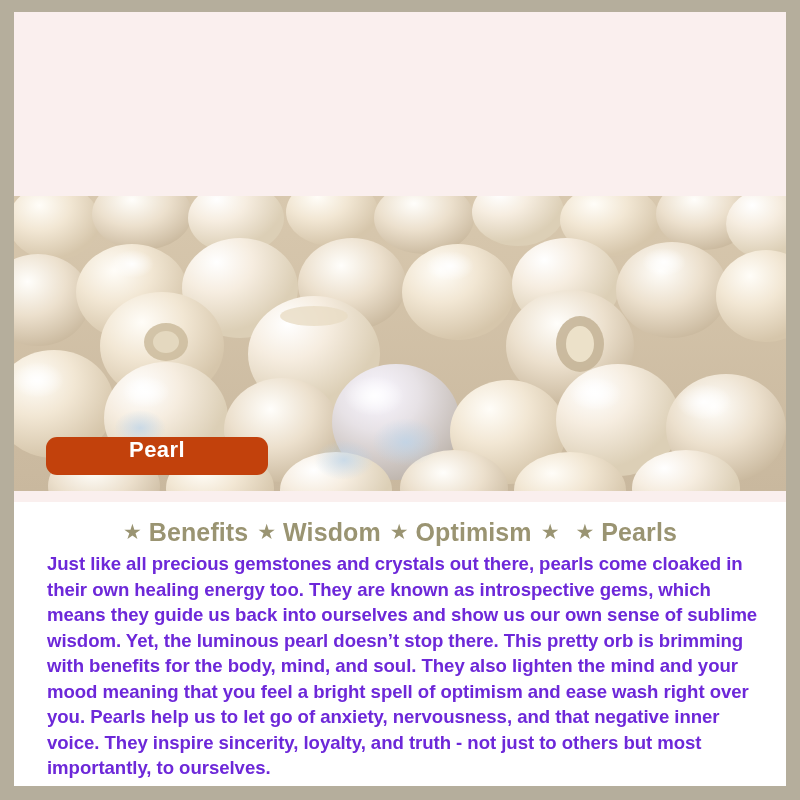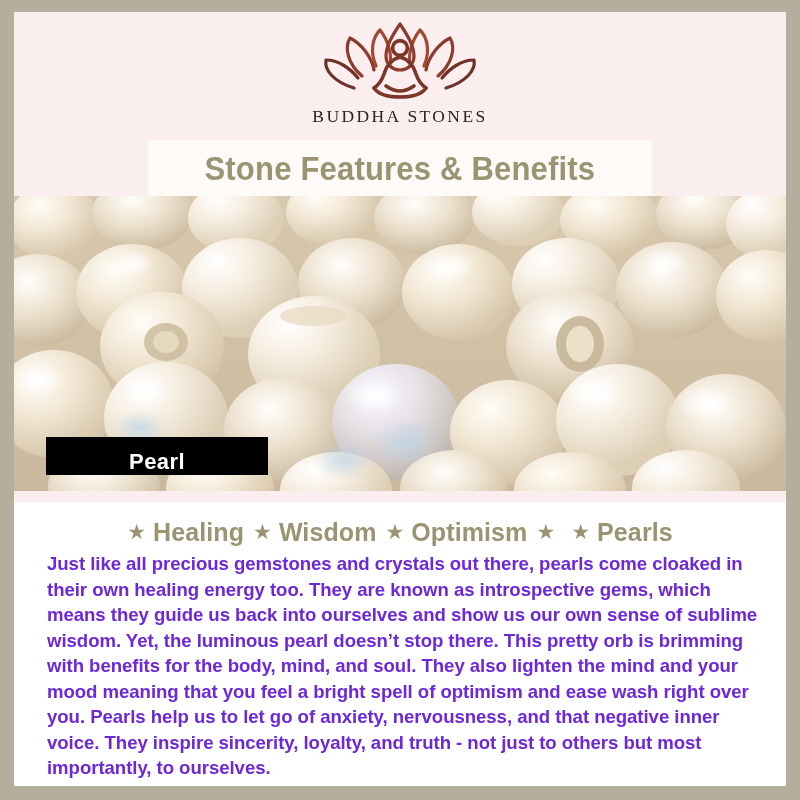--- a/index.html
+++ b/index.html
@@ -78,22 +78,22 @@
     overflow:hidden;
     background:#d9cbb6;
   }
   .photo svg{display:block;width:100%;height:100%;}
 
   
   .stone-tab{
     position:absolute;
     left:32px;bottom:16px;
     width:222px;height:38px;
-    background:#000000;
-    display:flex;align-items:flex-end;justify-content:center;
+    background:#c2410c;
+    display:flex;align-items:flex-start;justify-content:center;border-radius:11px;
   }
   .stone-tab span{
     font-family:"Liberation Sans Narrow","Liberation Sans",sans-serif;
     font-weight:700;
     font-size:22px;
     color:#ffffff;
     letter-spacing:.4px;
   }
 
   
@@ -146,53 +146,21 @@
     letter-spacing:-0.05px;
     padding:0 4px 0 9px;
   }
 </style>
 </head>
 <body>
 
 <div class="poster">
   <div class="page">
 
-    <div class="header">
-      <svg class="logo-mark" viewBox="0 0 172 86" aria-hidden="true">
-        <g fill="none" stroke="#8b3a2e" stroke-width="3.2" stroke-linecap="round" stroke-linejoin="round">
-
-          <path d="M40,70 C20,64 10,52 12,42 C24,42 36,50 44,60" stroke="#6e3228"></path>
-
-          <path d="M132,70 C152,64 162,52 160,42 C148,42 136,50 128,60" stroke="#6e3228"></path>
-
-          <path d="M48,58 C34,46 30,30 36,20 C48,26 58,40 60,52" stroke="#8b3a2e"></path>
-
-          <path d="M124,58 C138,46 142,30 136,20 C124,26 114,40 112,52" stroke="#8b3a2e"></path>
-
-          <path d="M62,48 C56,34 58,20 66,12 C74,22 78,36 76,46" stroke="#a04a34"></path>
-
-          <path d="M110,48 C116,34 114,20 106,12 C98,22 94,36 96,46" stroke="#a04a34"></path>
-
-          <path d="M86,6 C78,18 72,28 72,38 C72,46 78,52 86,52 C94,52 100,46 100,38 C100,28 94,18 86,6Z" stroke="#8b3a2e"></path>
-        </g>
-
-        <g fill="none" stroke="#7b3529" stroke-width="3.6" stroke-linecap="round" stroke-linejoin="round">
-          <circle cx="86" cy="30" r="7.4"></circle>
-          <path d="M86,39 C78,41 72,48 70,56 C68,62 66,66 60,70"></path>
-          <path d="M86,39 C94,41 100,48 102,56 C104,62 106,66 112,70"></path>
-          <path d="M60,70 C64,76 74,79 86,79 C98,79 108,76 112,70"></path>
-          <path d="M72,68 C78,72 84,73 86,73 C88,73 94,72 100,68"></path>
-        </g>
-      </svg>
-      <div class="logo-word">BUDDHA STONES</div>
-    </div>
-
-    <div class="banner">
-      <div class="banner-title">Stone Features &amp; Benefits</div>
-    </div>
+
 
     <div class="photo">
       <svg viewBox="0 0 772 295" preserveAspectRatio="xMidYMid slice" aria-hidden="true">
         <defs>
           <radialGradient id="pA" cx="34%" cy="28%" r="72%">
             <stop offset="0%" stop-color="#fffdf8"></stop>
             <stop offset="46%" stop-color="#f2e7d4"></stop>
             <stop offset="100%" stop-color="#d6c6ab"></stop>
           </radialGradient>
           <radialGradient id="pB" cx="40%" cy="30%" r="74%">
@@ -299,21 +267,21 @@
       <div class="stone-tab">
         <span>Pearl</span>
       </div>
     </div>
 
     <div class="card">
 
       <div class="keywords">
         <span class="kw">
           <span class="kw-star">★</span>
-          <span class="kw-label">Healing</span>
+          <span class="kw-label">Benefits</span>
         </span>
         <span class="kw">
           <span class="kw-star">★</span>
           <span class="kw-label">Wisdom</span>
         </span>
         <span class="kw">
           <span class="kw-star">★</span>
           <span class="kw-label">Optimism</span>
         </span>
         <span class="kw">

